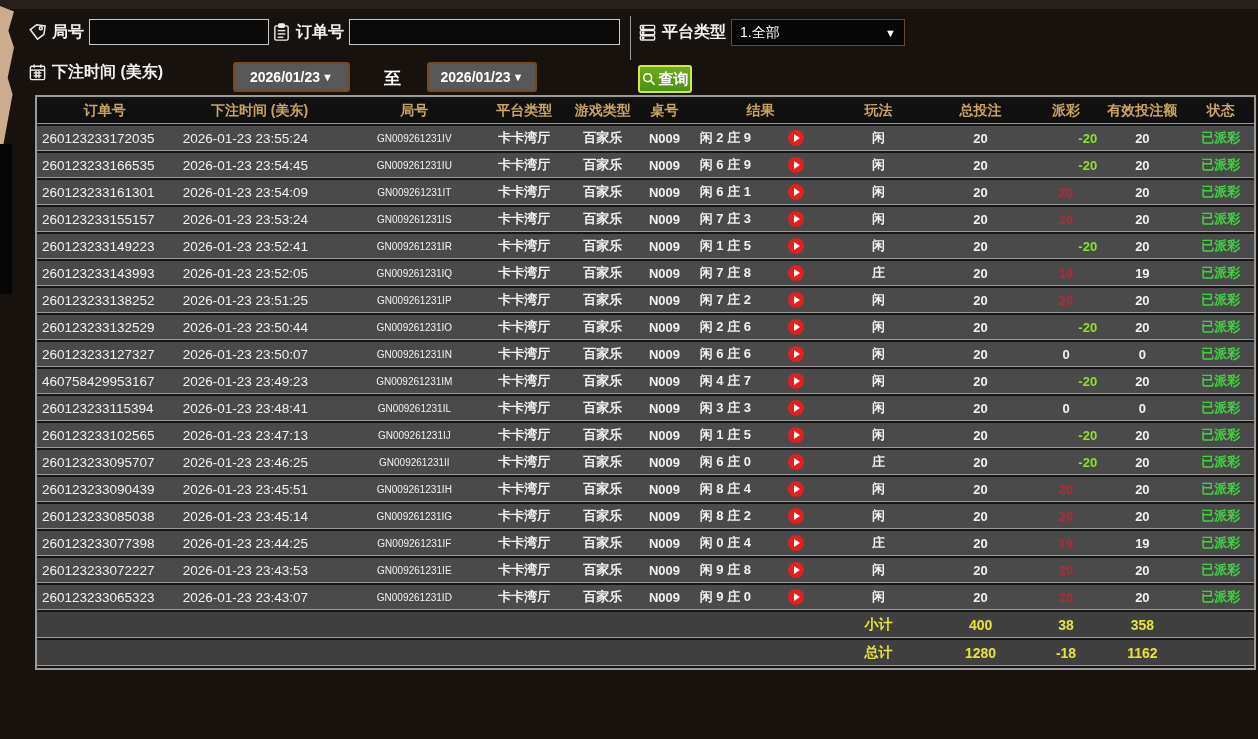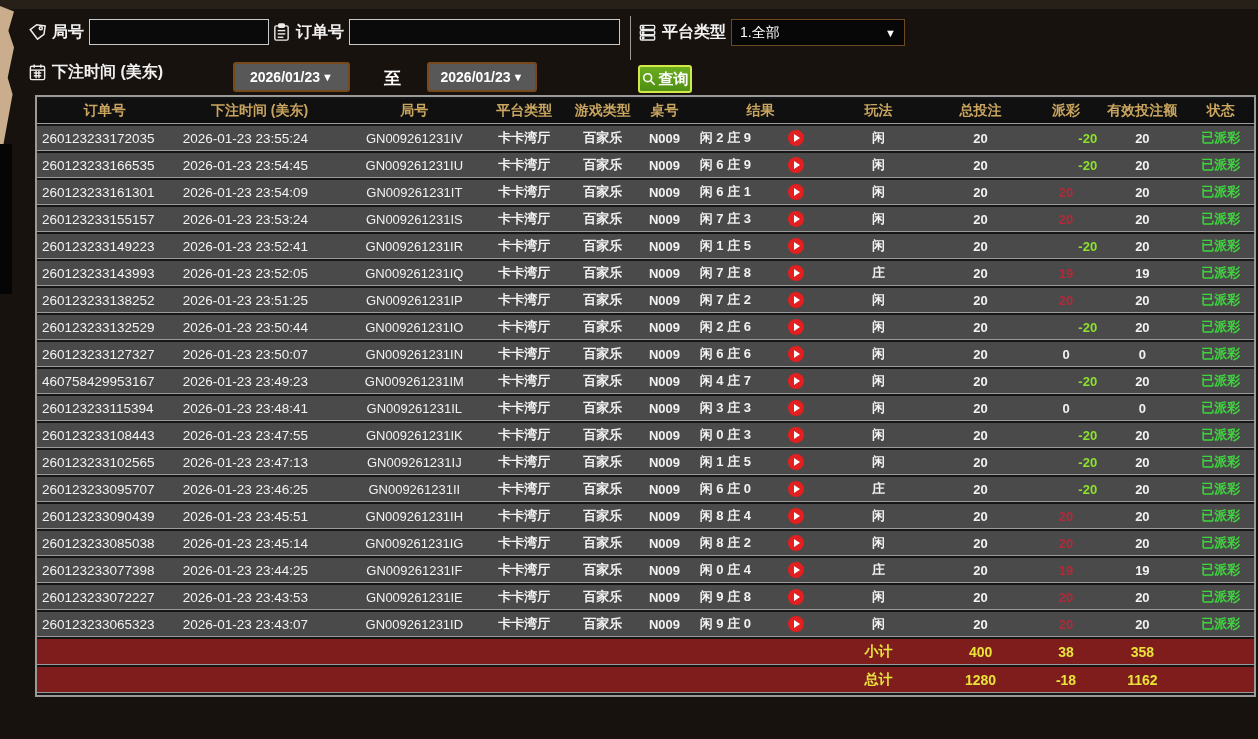--- a/index.html
+++ b/index.html
@@ -66,35 +66,35 @@
     background:#101010; color:#c9a55f; font-weight:bold; font-size:14px;
     height:25px; border-bottom:1px solid #9a9a9a; white-space:nowrap; overflow:hidden;
   }
   td {
     background:#4a4a4a; color:#f2f2f2; font-size:13px; font-weight:bold;
     height:25px; text-align:center; border-bottom:1px solid #9a9a9a;
     white-space:nowrap; overflow:hidden;
   }
   td.c-order { text-align:left; padding-left:5px; font-weight:normal; font-size:13.5px; }
   td.c-time  { text-align:left; padding-left:10px; font-weight:normal; font-size:13.5px; }
-  td.c-round { font-weight:normal; font-size:13px; }
+  td.c-round { font-weight:normal; font-size:10px; }
   td.c-payout.neg  { color:#8ce22c;text-align:right; }
   td.c-payout.pos  { color:#b22a39; }
   td.c-payout.zero { color:#f2f2f2; }
   td.c-status { color:#3ed43e; }
   .play-icon {
     display:inline-flex; width:16px; height:16px; border-radius:50%;
     background:#e31f1f; align-items:center; justify-content:center; cursor:pointer;
     vertical-align:middle;
   }
   .play-tri {
     width:0; height:0; margin-left:2px;
     border-left:6px solid #fff; border-top:4px solid transparent; border-bottom:4px solid transparent;
   }
-  tfoot td { background:#7f1d1d; color:#e8e33a; font-size:14px; height:26px; }
+  tfoot td { background:#404040; color:#e8e33a; font-size:14px; height:26px; }
 </style>
 </head>
 <body>
 
 <div class="topbar"></div>
 <div class="left-art"></div>
 <div class="left-dark"></div>
 
 <div class="filters">
 
@@ -407,39 +407,20 @@
               <span class="play-tri"></span>
             </span>
     </td>
     <td>闲</td>
     <td>20</td>
     <td class="c-payout zero">0</td>
     <td>0</td>
     <td class="c-status">已派彩</td>
   </tr>
         <tr>
-    <td class="c-order">260123233108443</td>
-    <td class="c-time">2026-01-23 23:47:55</td>
-    <td class="c-round">GN009261231IK</td>
-    <td>卡卡湾厅</td>
-    <td>百家乐</td>
-    <td>N009</td>
-    <td>闲 0 庄 3</td>
-    <td>
-      <span class="play-icon">
-              <span class="play-tri"></span>
-            </span>
-    </td>
-    <td>闲</td>
-    <td>20</td>
-    <td class="c-payout neg">-20</td>
-    <td>20</td>
-    <td class="c-status">已派彩</td>
-  </tr>
-        <tr>
     <td class="c-order">260123233102565</td>
     <td class="c-time">2026-01-23 23:47:13</td>
     <td class="c-round">GN009261231IJ</td>
     <td>卡卡湾厅</td>
     <td>百家乐</td>
     <td>N009</td>
     <td>闲 1 庄 5</td>
     <td>
       <span class="play-icon">
               <span class="play-tri"></span>

